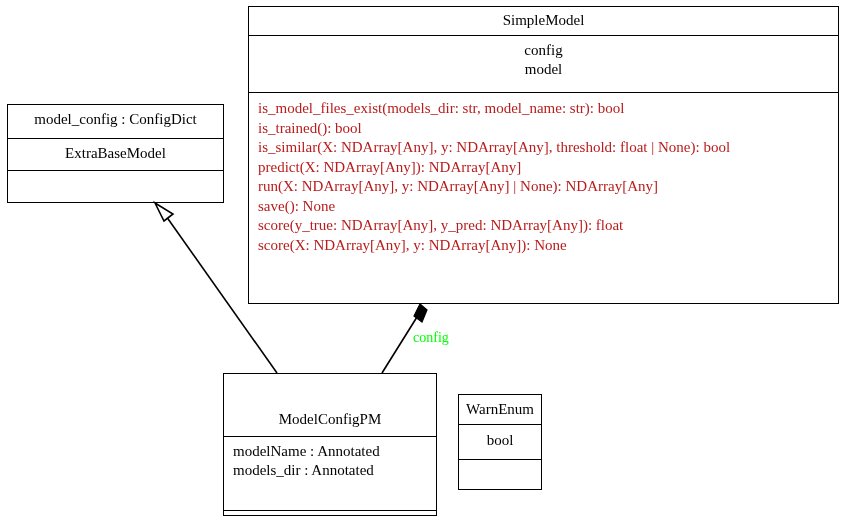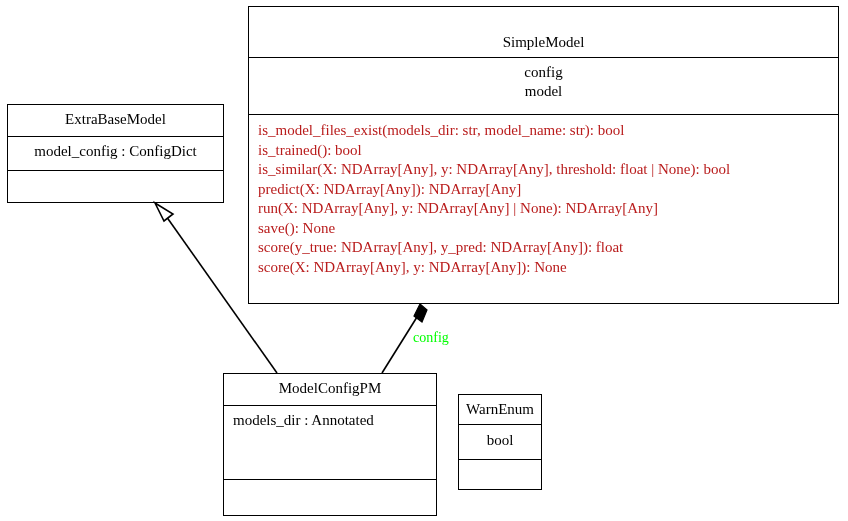--- a/index.html
+++ b/index.html
@@ -71,54 +71,55 @@
     white-space: nowrap;
     line-height: 1;
   }
 </style>
 </head>
 <body>
 
 <div id="canvas">
 
   <div class="uml-box" style="left:248px; top:6px; width:591px; height:298px;">
-    <div class="uml-section" style="height:29px; padding-top:4px;margin-top:22px;">
+    <div class="uml-section" style="height:29px; padding-top:4px;">
       <div class="uml-title">SimpleModel</div>
     </div>
     <div class="uml-section" style="height:57px; padding-top:5px;">
       <div class="attr-center">config</div>
       <div class="attr-center">model</div>
     </div>
     <div class="uml-section last" style="height:210px; padding:6px 0 0 9px;">
       <div class="meth-left">is_model_files_exist(models_dir: str, model_name: str): bool</div>
       <div class="meth-left">is_trained(): bool</div>
       <div class="meth-left">is_similar(X: NDArray[Any], y: NDArray[Any], threshold: float | None): bool</div>
       <div class="meth-left">predict(X: NDArray[Any]): NDArray[Any]</div>
       <div class="meth-left">run(X: NDArray[Any], y: NDArray[Any] | None): NDArray[Any]</div>
       <div class="meth-left">save(): None</div>
       <div class="meth-left">score(y_true: NDArray[Any], y_pred: NDArray[Any]): float</div>
       <div class="meth-left">score(X: NDArray[Any], y: NDArray[Any]): None</div>
     </div>
   </div>
 
   <div class="uml-box" style="left:7px; top:104px; width:217px; height:99px;">
+    <div class="uml-section" style="height:34px; padding-top:5px;">
+      <div class="attr-center">model_config : ConfigDict</div>
+    </div>
     <div class="uml-section" style="height:32px; padding-top:5px;">
       <div class="uml-title">ExtraBaseModel</div>
-    </div>
-    <div class="uml-section" style="height:34px; padding-top:5px;">
-      <div class="attr-center">model_config : ConfigDict</div>
     </div>
     <div class="uml-section last" style="height:31px;"></div>
   </div>
 
   <div class="uml-box" style="left:223px; top:373px; width:214px; height:143px;">
-    <div class="uml-section" style="height:32px; padding-top:5px;">
+    <div class="uml-section" style="height:32px; padding-top:5px;margin-top:31px;">
       <div class="uml-title">ModelConfigPM</div>
     </div>
     <div class="uml-section" style="height:74px; padding:5px 0 0 9px;">
+      <div class="attr-left">modelName : Annotated</div>
       <div class="attr-left">models_dir : Annotated</div>
     </div>
     <div class="uml-section last" style="height:35px;"></div>
   </div>
 
   <div class="uml-box" style="left:458px; top:394px; width:84px; height:96px;">
     <div class="uml-section" style="height:30px; padding-top:5px;">
       <div class="uml-title">WarnEnum</div>
     </div>
     <div class="uml-section" style="height:35px; padding-top:6px;">

